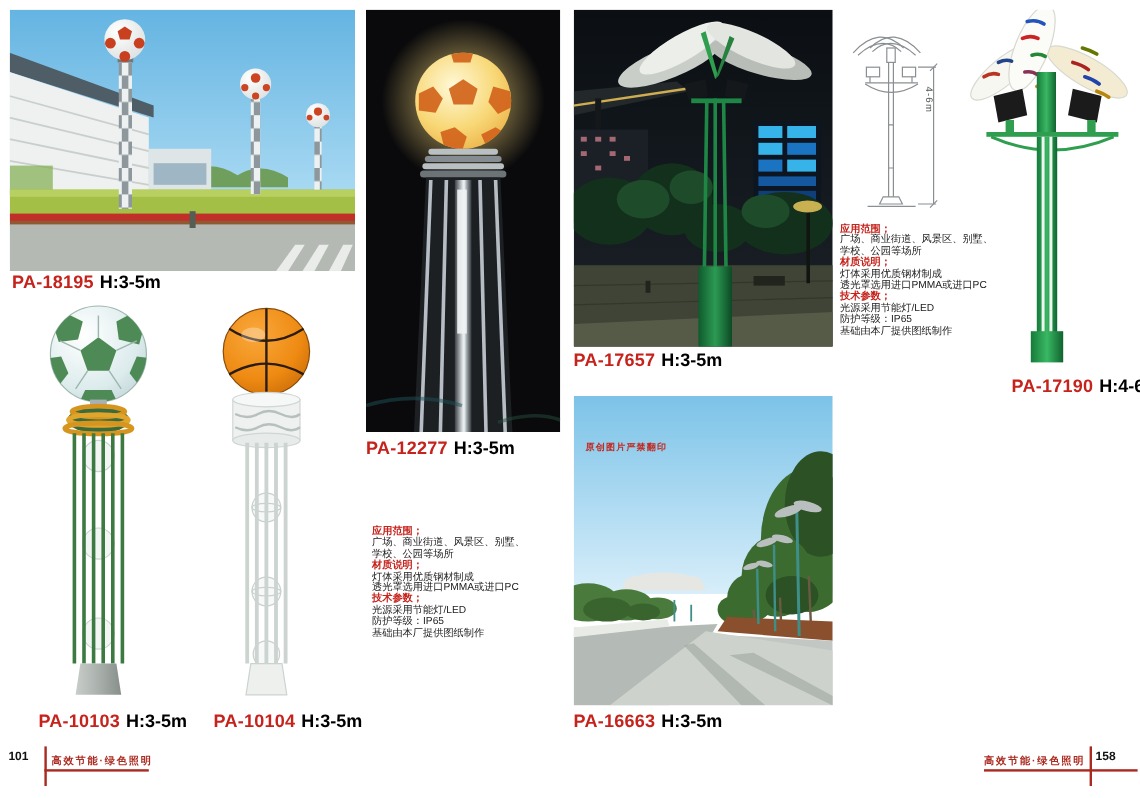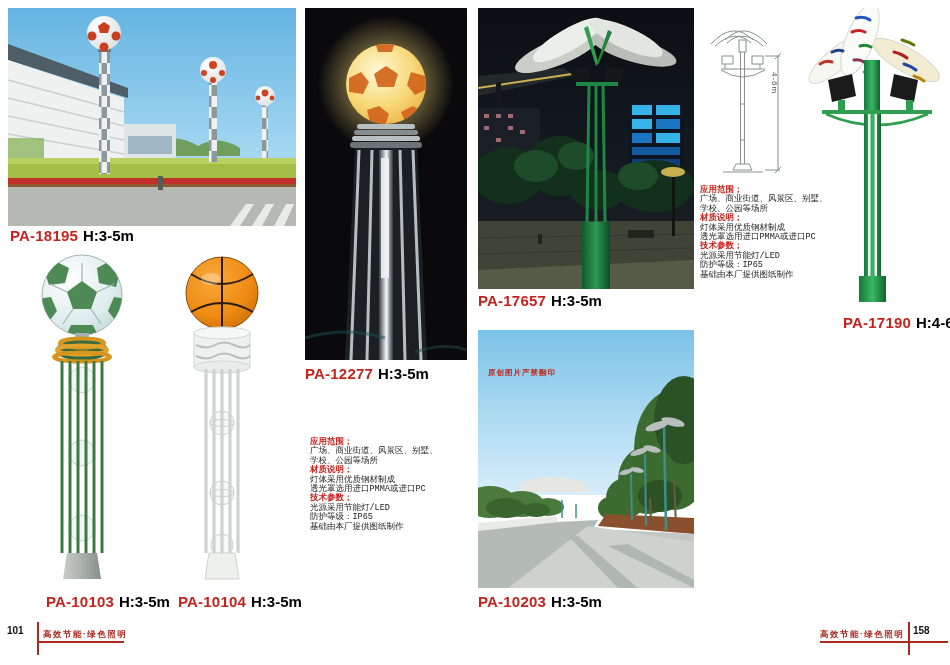--- a/index.html
+++ b/index.html
@@ -4,21 +4,21 @@
 <style>
   html,body{margin:0;padding:0;background:#ffffff;}
   body{font-family:"Liberation Sans","DejaVu Sans",sans-serif;}
   .sheet{position:relative;width:950px;height:665px;background:#ffffff;overflow:hidden;}
   .abs{position:absolute;}
   figure.photo{margin:0;padding:0;position:absolute;overflow:hidden;}
   figure.photo svg{display:block;width:100%;height:100%;}
   .label{white-space:nowrap;font-size:15px;line-height:16px;}
   .label .code{color:var(--label-red,#c5231c);font-weight:bold;letter-spacing:.2px;}
   .label .hval{color:#000000;font-weight:bold;margin-left:5px;}
-  .specs{width:172px;font-size:8.5px;line-height:9.4px;font-family:Liberation Mono, monospace;}
+  .specs{width:172px;font-size:8.5px;line-height:9.4px;}
   .spec-h{color:var(--label-red,#c5231c);font-weight:bold;}
   .spec-l{color:#222;}
   .watermark{color:#c3281f;font-size:7.5px;font-weight:bold;letter-spacing:1px;margin-top:31px;}
   .dim-label{writing-mode:vertical-rl;text-orientation:mixed;font-size:8px;color:#555;letter-spacing:1px;}
   .page-num{font-size:10px;font-weight:bold;color:#111;}
   .slogan{color:var(--footer-red,#aa2a20);font-size:8.5px;font-weight:bold;letter-spacing:1.5px;white-space:nowrap;}
   .red-vline{width:2px;background:var(--footer-red,#aa2a20);}
   .red-hline{height:1.5px;background:var(--footer-red,#aa2a20);}
 </style>
 </head>
@@ -202,21 +202,21 @@
         <line x1="41" y1="116" x2="41" y2="300"></line>
         <line x1="49" y1="116" x2="49" y2="300"></line>
         <line x1="57" y1="116" x2="57" y2="300"></line>
         <line x1="65" y1="116" x2="65" y2="300"></line>
         <line x1="73" y1="116" x2="73" y2="300"></line>
       </g>
       <polygon points="44,300 70,300 74,326 40,326" fill="#eef0ee" stroke="#ccd3cf" stroke-width="1"></polygon>
     </svg>
   </figure>
 
-  <div class="label abs" style="left:46px;top:594px">
+  <div class="label abs" style="left:32px;top:594px">
     <span class="code">PA-10103</span><span class="hval">H:3-5m</span>
   </div>
   <div class="label abs" style="left:178px;top:594px">
     <span class="code">PA-10104</span><span class="hval">H:3-5m</span>
   </div>
 
   <figure class="photo" style="left:305px;top:8px;width:162px;height:352px">
     <svg viewBox="0 0 162 352" preserveAspectRatio="none">
       <defs>
         <radialGradient id="g-glow" cx="0.5" cy="0.5" r="0.5">
@@ -539,21 +539,21 @@
         <g stroke="#3e8f88" stroke-width="1.5">
           <line x1="84" y1="170" x2="84" y2="188"></line>
           <line x1="98" y1="174" x2="98" y2="188"></line>
         </g>
       </g>
     </svg>
   </figure>
   <span class="watermark abs" style="left:488px;top:337px">原创图片严禁翻印</span>
 
   <div class="label abs" style="left:478px;top:594px">
-    <span class="code">PA-10203</span><span class="hval">H:3-5m</span>
+    <span class="code">PA-16663</span><span class="hval">H:3-5m</span>
   </div>
 
   <div>
     <span class="page-num abs" style="left:7px;top:625px">101</span>
     <div class="red-vline abs" style="left:37px;top:622px;height:33px"></div>
     <span class="slogan abs" style="left:43px;top:629px">高效节能·绿色照明</span>
     <div class="red-hline abs" style="left:37px;top:641px;width:87px"></div>
   </div>
   <div>
     <span class="slogan abs" style="left:820px;top:629px">高效节能·绿色照明</span>

